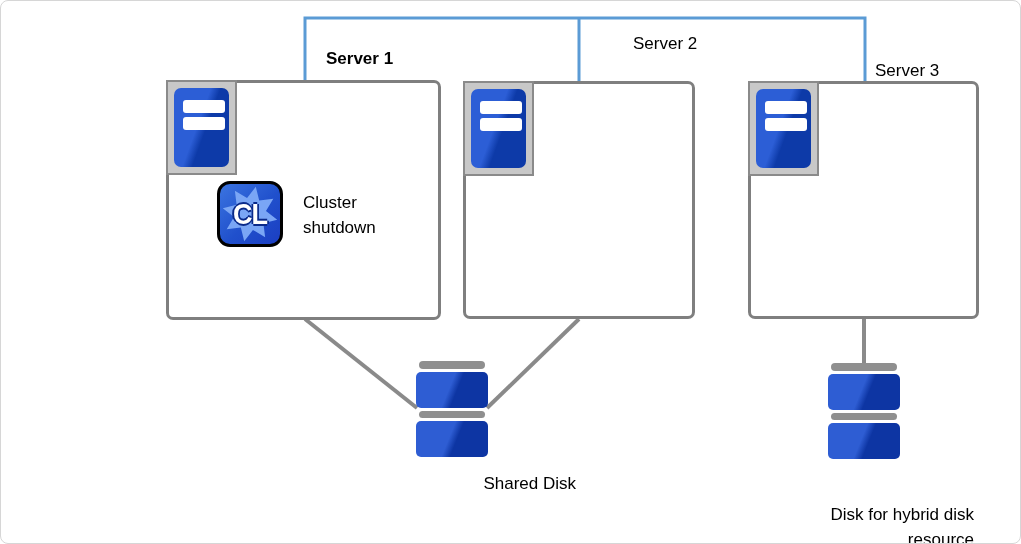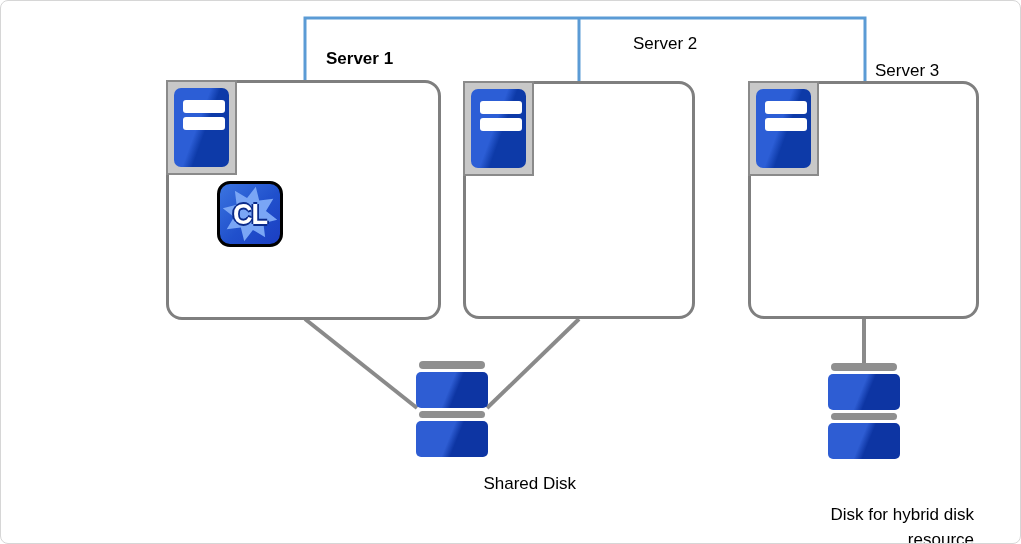--- a/index.html
+++ b/index.html
@@ -29,21 +29,21 @@
   .wires{
     position:absolute;left:0;top:0;width:1021px;height:544px;
     pointer-events:none;
   }
   .wire-blue{stroke:var(--interconnect-blue);stroke-width:3;fill:none;}
   .wire-gray{stroke:var(--line-gray);stroke-width:4;fill:none;}
   .server-box{
     position:absolute;
     background:#ffffff;
     border:3px solid var(--box-border-gray);
-    border-radius:16px;
+    border-radius:7px;
     box-sizing:border-box;
   }
   .box-s1{left:165px;top:79px;width:275px;height:240px;}
   .box-s2{left:462px;top:80px;width:232px;height:238px;}
   .box-s3{left:747px;top:80px;width:231px;height:238px;}
   .server-label{
     position:absolute;
     font-size:17px;color:var(--text-black);
     white-space:nowrap;
   }
@@ -128,20 +128,21 @@
       </div>
     </div>
     <div class="cl-badge">
       <svg class="cl-star" viewBox="0 0 100 100">
         <polygon fill="#7aa6f5" transform="rotate(12 50 50)" points="50,2 60.7,24.1 83.9,16.1 75.9,39.3 98,50 75.9,60.7 83.9,83.9 60.7,75.9 50,98 39.3,75.9 16.1,83.9 24.1,60.7 2,50 24.1,39.3 16.1,16.1 39.3,24.1"></polygon>
       </svg>
       <span class="cl-text">CL</span>
     </div>
   </div>
 
+  <div class="cluster-label">Cluster shutdown</div>
 
   <div class="server-box box-s2">
     <div class="tower">
       <div class="tower-body">
         <div class="tower-slot s1"></div>
         <div class="tower-slot s2"></div>
       </div>
     </div>
   </div>
 

